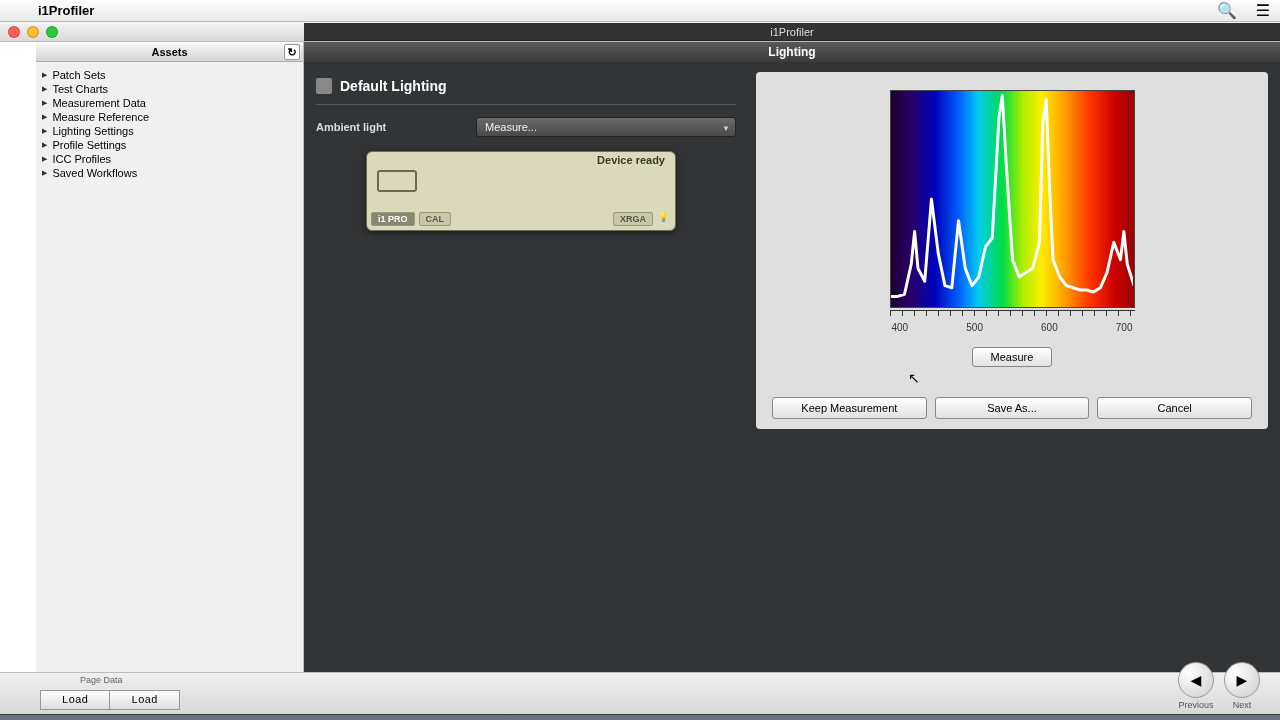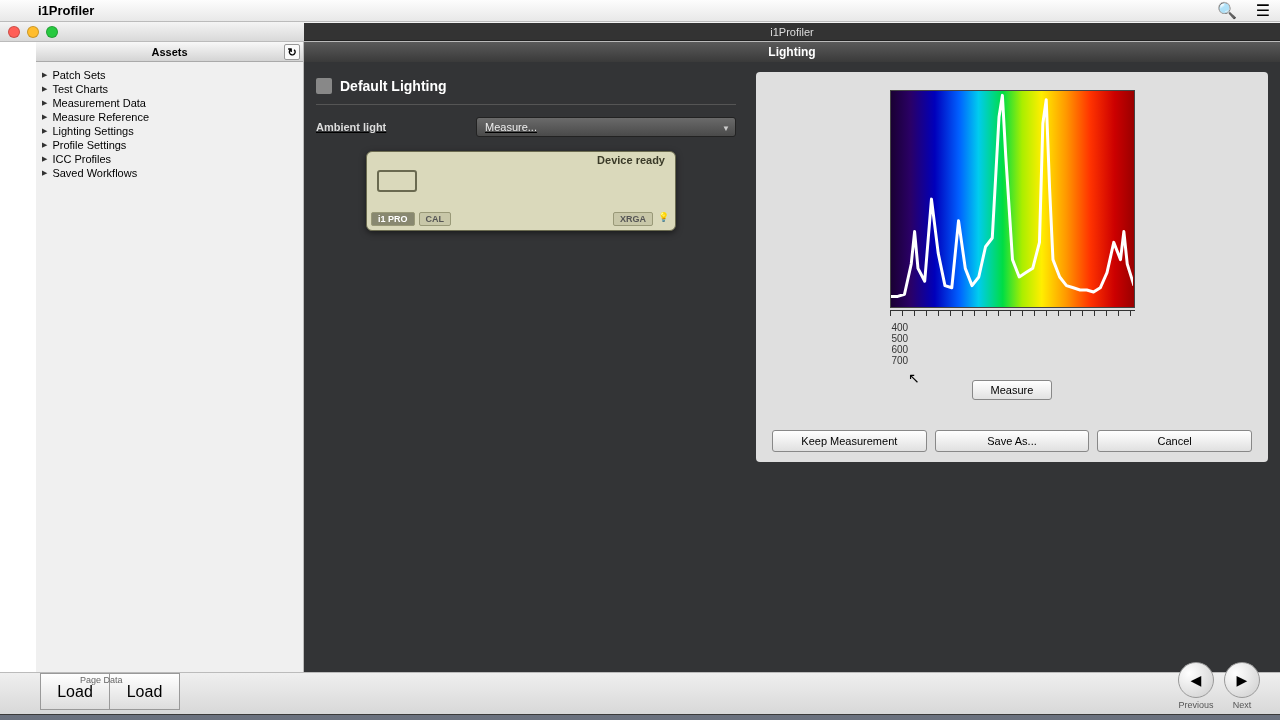--- a/index.html
+++ b/index.html
@@ -26,21 +26,21 @@
 .assets-list li::before { content: "▶"; font-size: 7px; margin-right: 5px; color: #333; }
 
 .main { flex: 1; background: #333436; position: relative; }
 .main-head { height: 20px; background: linear-gradient(#5a5a5a,#3a3a3a); color: #fff; text-align: center; font-size: 12px; line-height: 20px; font-weight: bold; }
 .doc-title { height: 18px; background: #333; color: #ddd; font-size: 11px; text-align: center; line-height: 18px; border-bottom: 1px solid #222; position: absolute; top: -19px; left: 0; right: 0; }
 
 .content { display: flex; padding: 10px 12px; gap: 20px; }
 .left-col { flex: 0 0 420px; }
 .panel-title { display: flex; align-items: center; gap: 8px; color: #fff; font-size: 14px; font-weight: bold; padding: 6px 0 10px; border-bottom: 1px solid #555; }
 .panel-title .icon { width: 16px; height: 16px; background: #888; border-radius: 2px; }
-.form-row { display: flex; align-items: center; margin-top: 12px; gap: 10px; text-decoration: underline; }
+.form-row { display: flex; align-items: center; margin-top: 12px; gap: 10px; }
 .form-label { color: #ddd; font-size: 11px; font-weight: bold; width: 150px; }
 .combo { flex: 1; height: 20px; background: linear-gradient(#6a6a6a,#4a4a4a); border: 1px solid #222; border-radius: 3px; color: #eee; font-size: 11px; padding: 0 18px 0 8px; line-height: 18px; position: relative; }
 .combo::after { content: "▼"; position: absolute; right: 5px; top: 2px; font-size: 8px; color: #ccc; }
 
 .device-box { margin: 14px 0 0 50px; width: 310px; height: 80px; background: #dad9bb; border: 1px solid #6b6b50; border-radius: 6px; box-shadow: 0 2px 6px rgba(0,0,0,.5); position: relative; }
 .device-status { position: absolute; right: 10px; top: 2px; font-size: 11px; font-weight: bold; color: #3a3a28; }
 .device-icon { position: absolute; left: 10px; top: 18px; width: 40px; height: 22px; border: 2px solid #6a6a50; border-radius: 3px; }
 .device-tags { position: absolute; bottom: 4px; left: 4px; right: 4px; display: flex; gap: 4px; font-size: 9px; font-weight: bold; color: #555; }
 .tag { background: #c8c7a8; border: 1px solid #999978; border-radius: 2px; padding: 1px 6px; }
 .tag.pro { background: #888870; color: #fff; }
@@ -48,30 +48,30 @@
 .bulb { width: 14px; text-align: center; }
 
 .right-panel { flex: 1; background: #dfdfdf; border-radius: 4px; padding: 18px 16px 10px; display: flex; flex-direction: column; align-items: center; }
 .spectrum-wrap { width: 245px; }
 .spectrum { width: 245px; height: 218px; position: relative; border: 1px solid #444; background: linear-gradient(90deg,
   #1a0033 0%, #2a0066 8%, #0000bb 18%, #0060ff 28%, #00ccee 36%,
   #00dd44 46%, #aaee00 54%, #ffee00 62%, #ff9900 72%, #ff3300 82%, #cc0000 92%, #990000 100%);
   overflow: hidden;
 }
 .spectrum svg { position: absolute; inset: 0; }
-.axis { display: flex; justify-content: space-between; font-size: 10px; color: #333; margin-top: 6px; padding: 0 2px; flex-direction: column; }
+.axis { display: flex; justify-content: space-between; font-size: 10px; color: #333; margin-top: 6px; padding: 0 2px; }
 .axis-ticks { height: 6px; background: repeating-linear-gradient(90deg,#333 0,#333 1px,transparent 1px,transparent 12px); margin-top: 2px; border-top: 1px solid #333; }
 .measure-btn { margin-top: 14px; padding: 3px 18px; font-size: 11px; background: linear-gradient(#fff,#e2e2e2); border: 1px solid #888; border-radius: 3px; }
 .panel-actions { display: flex; gap: 8px; margin-top: auto; width: 100%; padding-top: 30px; }
 .panel-actions button { flex: 1; height: 22px; font-size: 11px; background: linear-gradient(#fff,#e0e0e0); border: 1px solid #888; border-radius: 3px; }
 
 
 .pagedata-strip { height: 42px; background: linear-gradient(#efefef,#d8d8d8); border-top: 1px solid #bbb; display: flex; align-items: flex-end; padding: 16px 20px 4px 40px; position: relative; }
 .pd-label { position: absolute; left: 80px; top: 2px; font-size: 9px; color: #666; }
-.pd-btn { width: 70px; height: 37px; font-size: 16px; background: linear-gradient(#fff,#ddd); border: 1px solid #999; }
+.pd-btn { width: 70px; height: 20px; font-size: 11px; background: linear-gradient(#fff,#ddd); border: 1px solid #999; font-family: Liberation Mono, monospace; }
 .pd-btn + .pd-btn { border-left: none; }
 .nav-arrows { margin-left: auto; display: flex; gap: 10px; align-items: center; }
 .nav-btn { width: 36px; height: 36px; border-radius: 50%; background: radial-gradient(circle at 30% 30%,#fff,#ccc); border: 1px solid #999; display: flex; align-items: center; justify-content: center; font-size: 14px; cursor: pointer; }
 .nav-cap { font-size: 9px; color: #555; text-align: center; margin-top: 2px; }
 
 
 .workflow { height: 128px; background: linear-gradient(#6b727f,#535964); border-top: 1px solid #3a3a3a; padding: 4px 12px; }
 .wf-title { color: #fff; font-size: 12px; font-weight: bold; display: flex; align-items: center; gap: 8px; padding: 2px 0 4px; }
 
 .cursor { position: absolute; left: 908px; top: 370px; font-size: 14px; color: #000; pointer-events: none; z-index: 100; }

